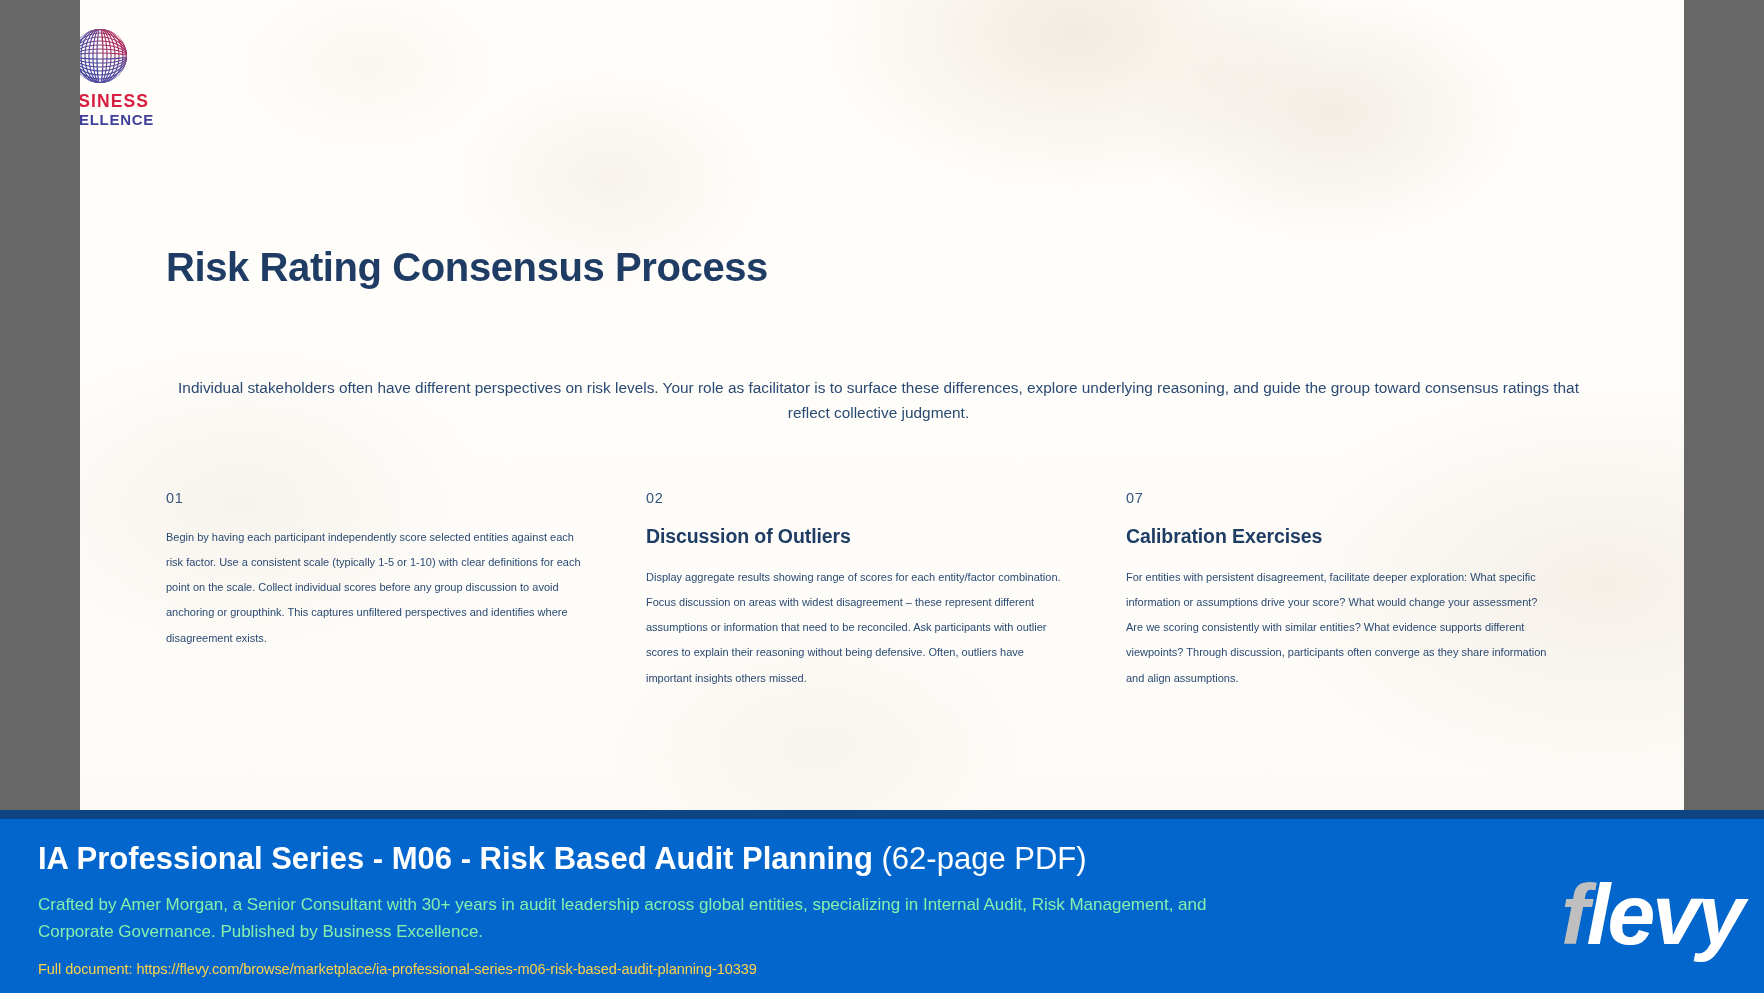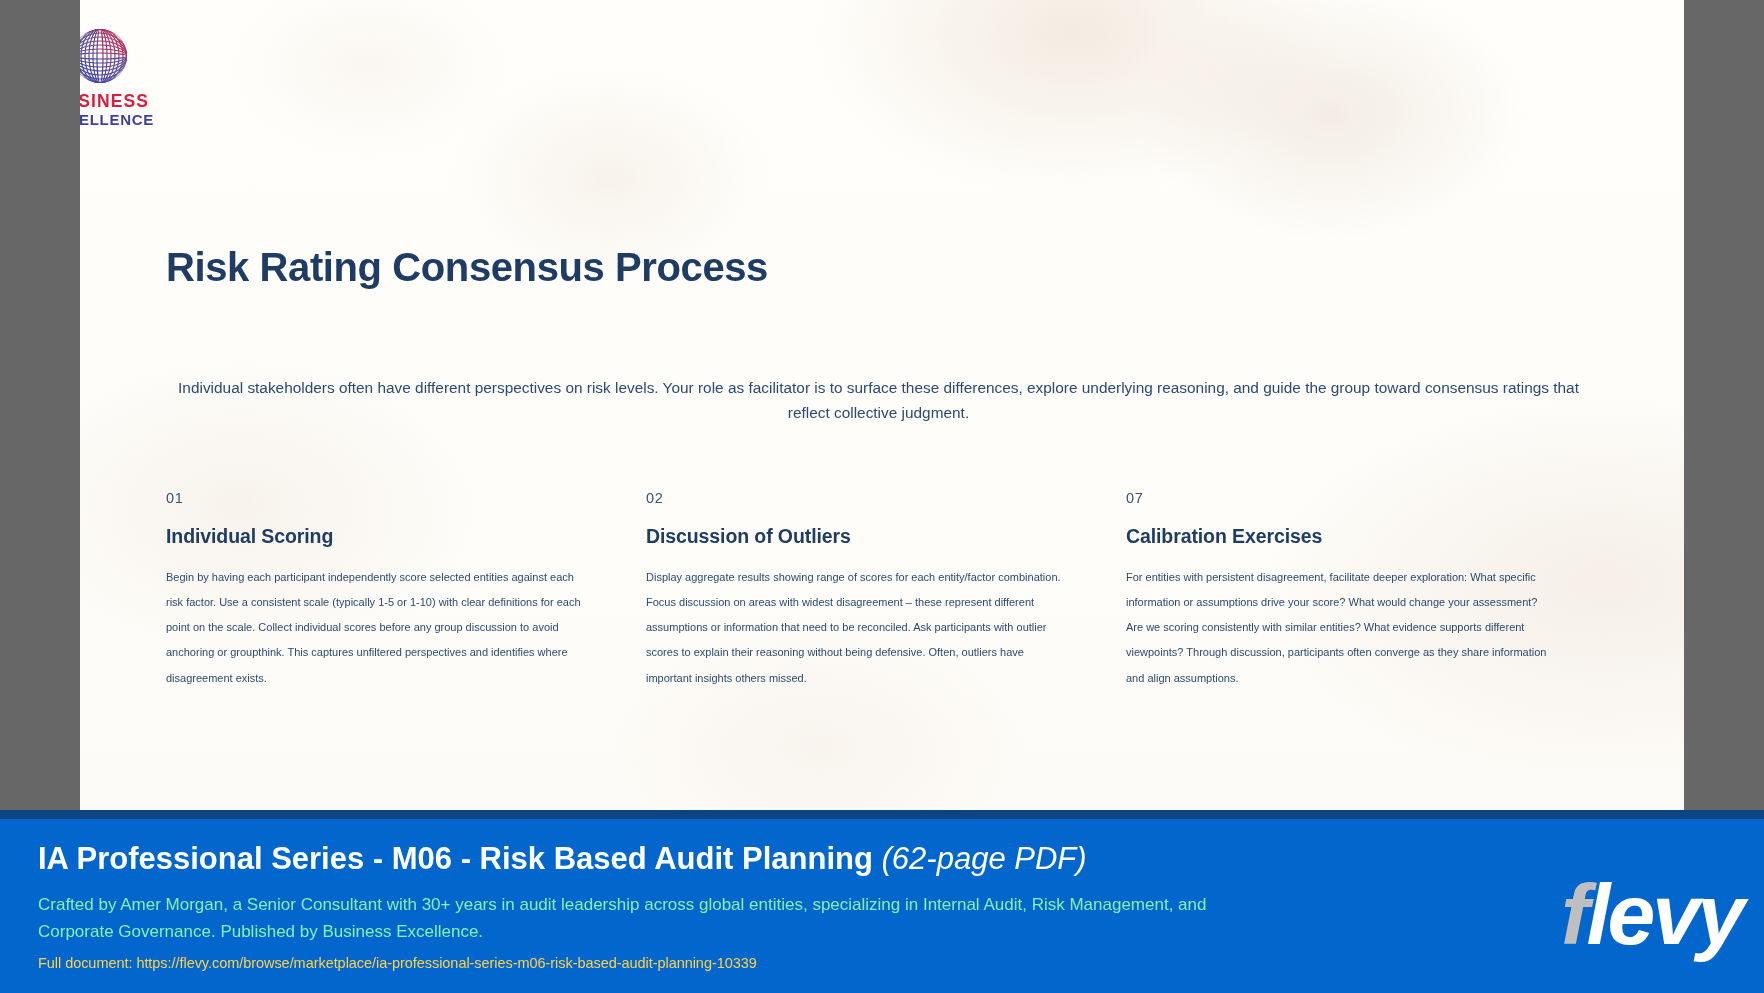--- a/index.html
+++ b/index.html
@@ -156,31 +156,31 @@
     top: 21px;
     width: 1260px;
   }
   .footer-title {
     font-size: 31px;
     color: #ffffff;
     line-height: 1.25;
     white-space: nowrap;
   }
   .footer-title .ft-strong { font-weight: bold; }
-  .footer-title .ft-light  { font-weight: normal; font-style: italic; }
+  .footer-title .ft-light  { font-weight: normal; }
 
   .footer-desc {
     margin-top: 12px;
     font-size: 17px;
     line-height: 27px;
     color: #86efac;
     max-width: 1210px;
   }
   .footer-link {
-    margin-top: 10px;
+    margin-top: 16px;
     font-size: 14.5px;
     color: #ffd24a;
     letter-spacing: -0.05px;
   }
 
   
   .flevy {
     position: absolute;
     right: 22px;
     top: 52px;
@@ -233,21 +233,20 @@
       <div class="brand-sub">EXCELLENCE</div>
     </div>
 
     <h1 class="slide-title">Risk Rating Consensus Process</h1>
 
     <p class="intro">Individual stakeholders often have different perspectives on risk levels. Your role as facilitator is to surface these differences, explore underlying reasoning, and guide the group toward consensus ratings that reflect collective judgment.</p>
 
     <div class="steps-row-1">
       <div class="step">
         <div class="step-num">01</div>
-        <div class="step-title">Individual Scoring</div>
         <div class="step-body">Begin by having each participant independently score selected entities against each risk factor. Use a consistent scale (typically 1-5 or 1-10) with clear definitions for each point on the scale. Collect individual scores before any group discussion to avoid anchoring or groupthink. This captures unfiltered perspectives and identifies where disagreement exists.</div>
       </div>
       <div class="step">
         <div class="step-num">02</div>
         <div class="step-title">Discussion of Outliers</div>
         <div class="step-body">Display aggregate results showing range of scores for each entity/factor combination. Focus discussion on areas with widest disagreement – these represent different assumptions or information that need to be reconciled. Ask participants with outlier scores to explain their reasoning without being defensive. Often, outliers have important insights others missed.</div>
       </div>
       <div class="step">
         <div class="step-num">07</div>
         <div class="step-title">Calibration Exercises</div>

